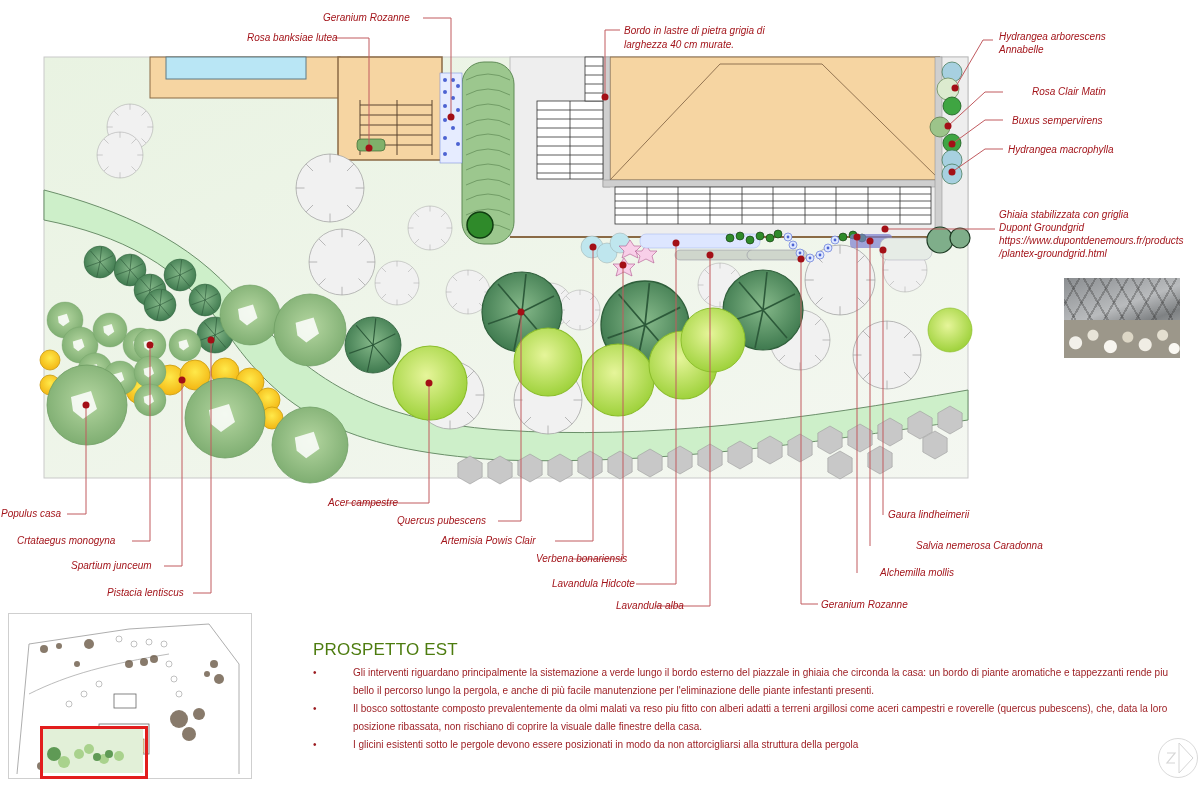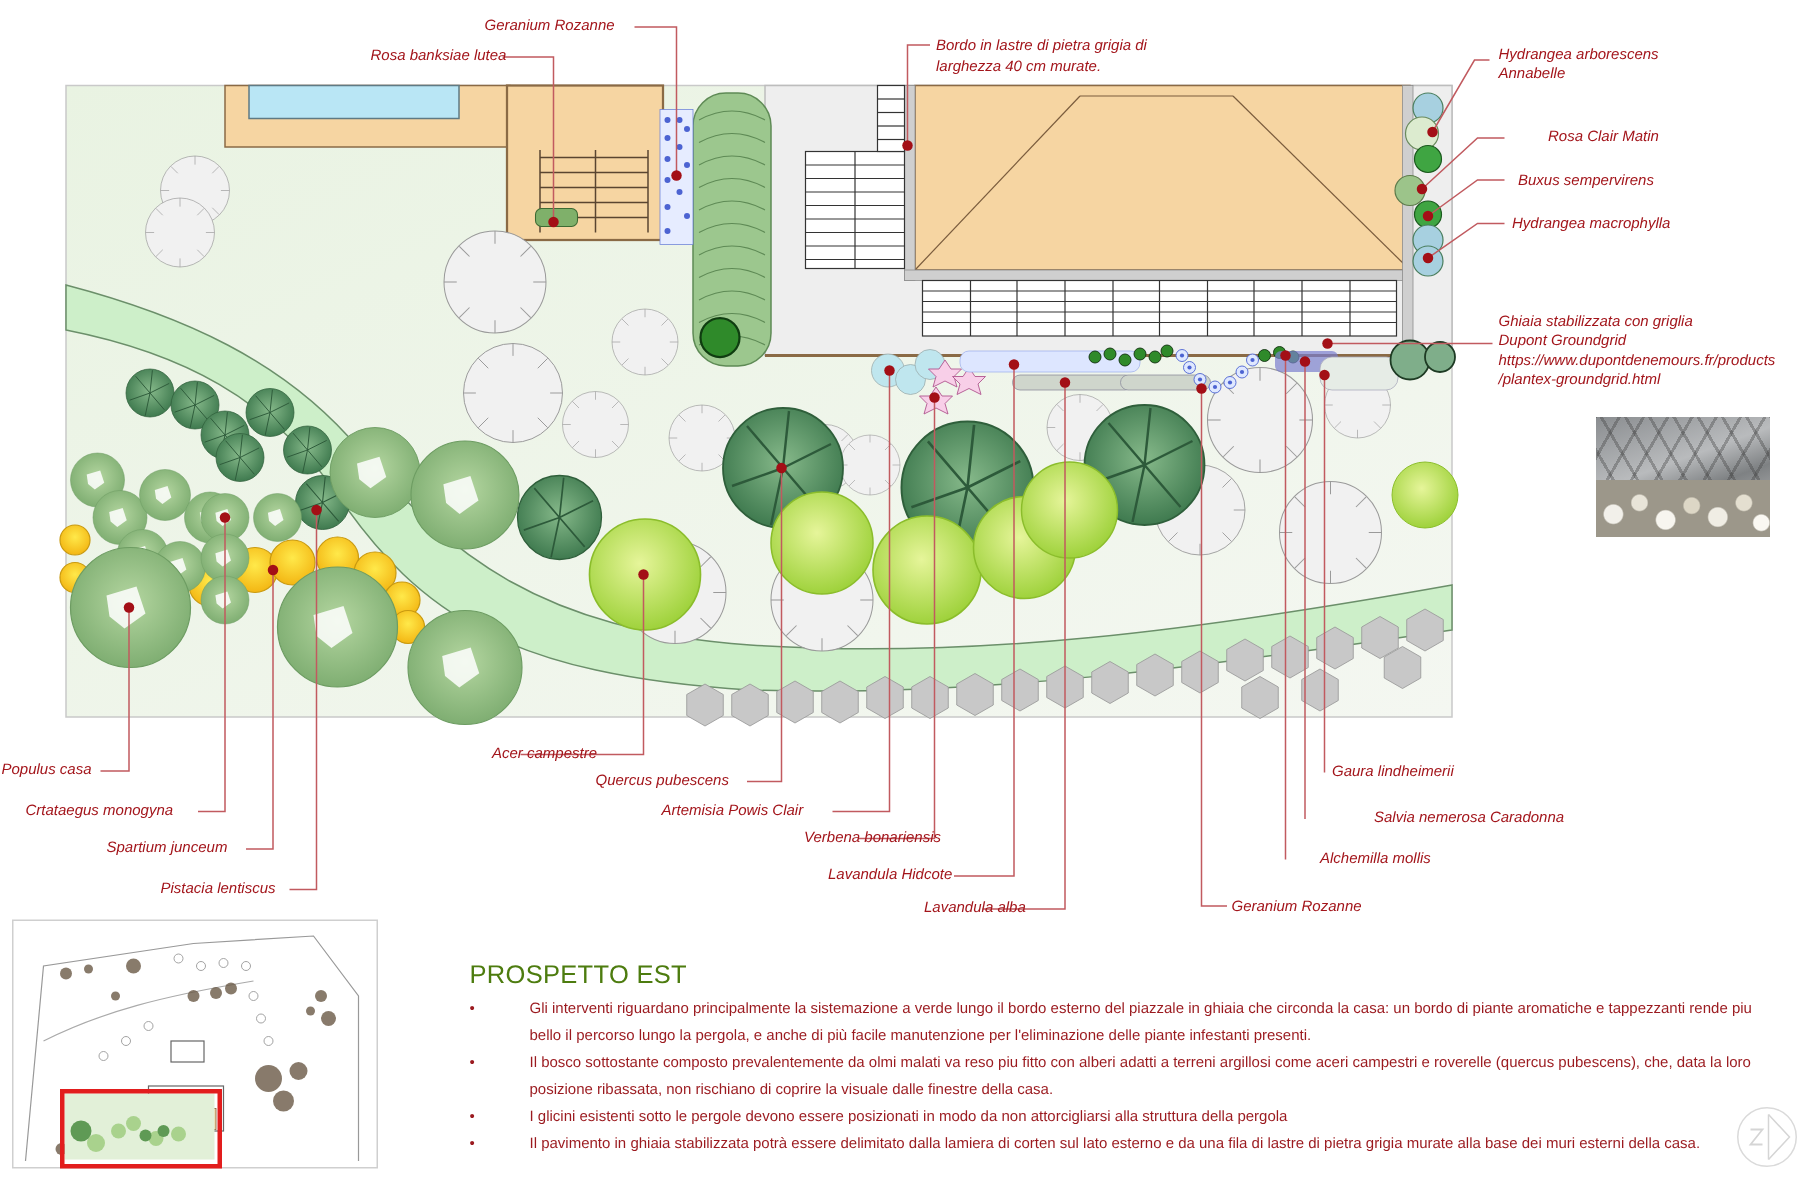--- a/index.html
+++ b/index.html
@@ -459,21 +459,20 @@
       </g>
   </svg>
   <div class="hl"></div>
 </div>
 
 <div class="title">PROSPETTO EST</div>
 <ul class="bullets">
   <li>Gli interventi riguardano principalmente la sistemazione a verde lungo il bordo esterno del piazzale in ghiaia che circonda la casa: un bordo di piante aromatiche e tappezzanti rende piu bello il percorso lungo la pergola, e anche di più facile manutenzione per l'eliminazione delle piante infestanti presenti.</li>
   <li>Il bosco sottostante composto prevalentemente da olmi malati va reso piu fitto con alberi adatti a terreni argillosi come aceri campestri e roverelle (quercus pubescens), che, data la loro posizione ribassata, non rischiano di coprire la visuale dalle finestre della casa.</li>
   <li>I glicini esistenti sotto le pergole devono essere posizionati in modo da non attorcigliarsi alla struttura della pergola</li>
-  <li>Il pavimento in ghiaia stabilizzata potrà essere delimitato dalla lamiera di corten sul lato esterno e da una fila di lastre di pietra grigia murate alla base dei muri esterni della casa.</li>
 </ul>
 
 <div class="north">
   <svg width="38" height="38" viewBox="0 0 38 38">
     <polyline points="20,4 34,19 20,34" fill="none" stroke="#d5d5d5" stroke-width="1"></polyline>
     <line x1="20" y1="4" x2="20" y2="34" stroke="#d5d5d5" stroke-width="1"></line>
     <path d="M8,14 L16,14 L8,24 L16,24" fill="none" stroke="#d5d5d5" stroke-width="1.2"></path>
   </svg>
 </div>
 

